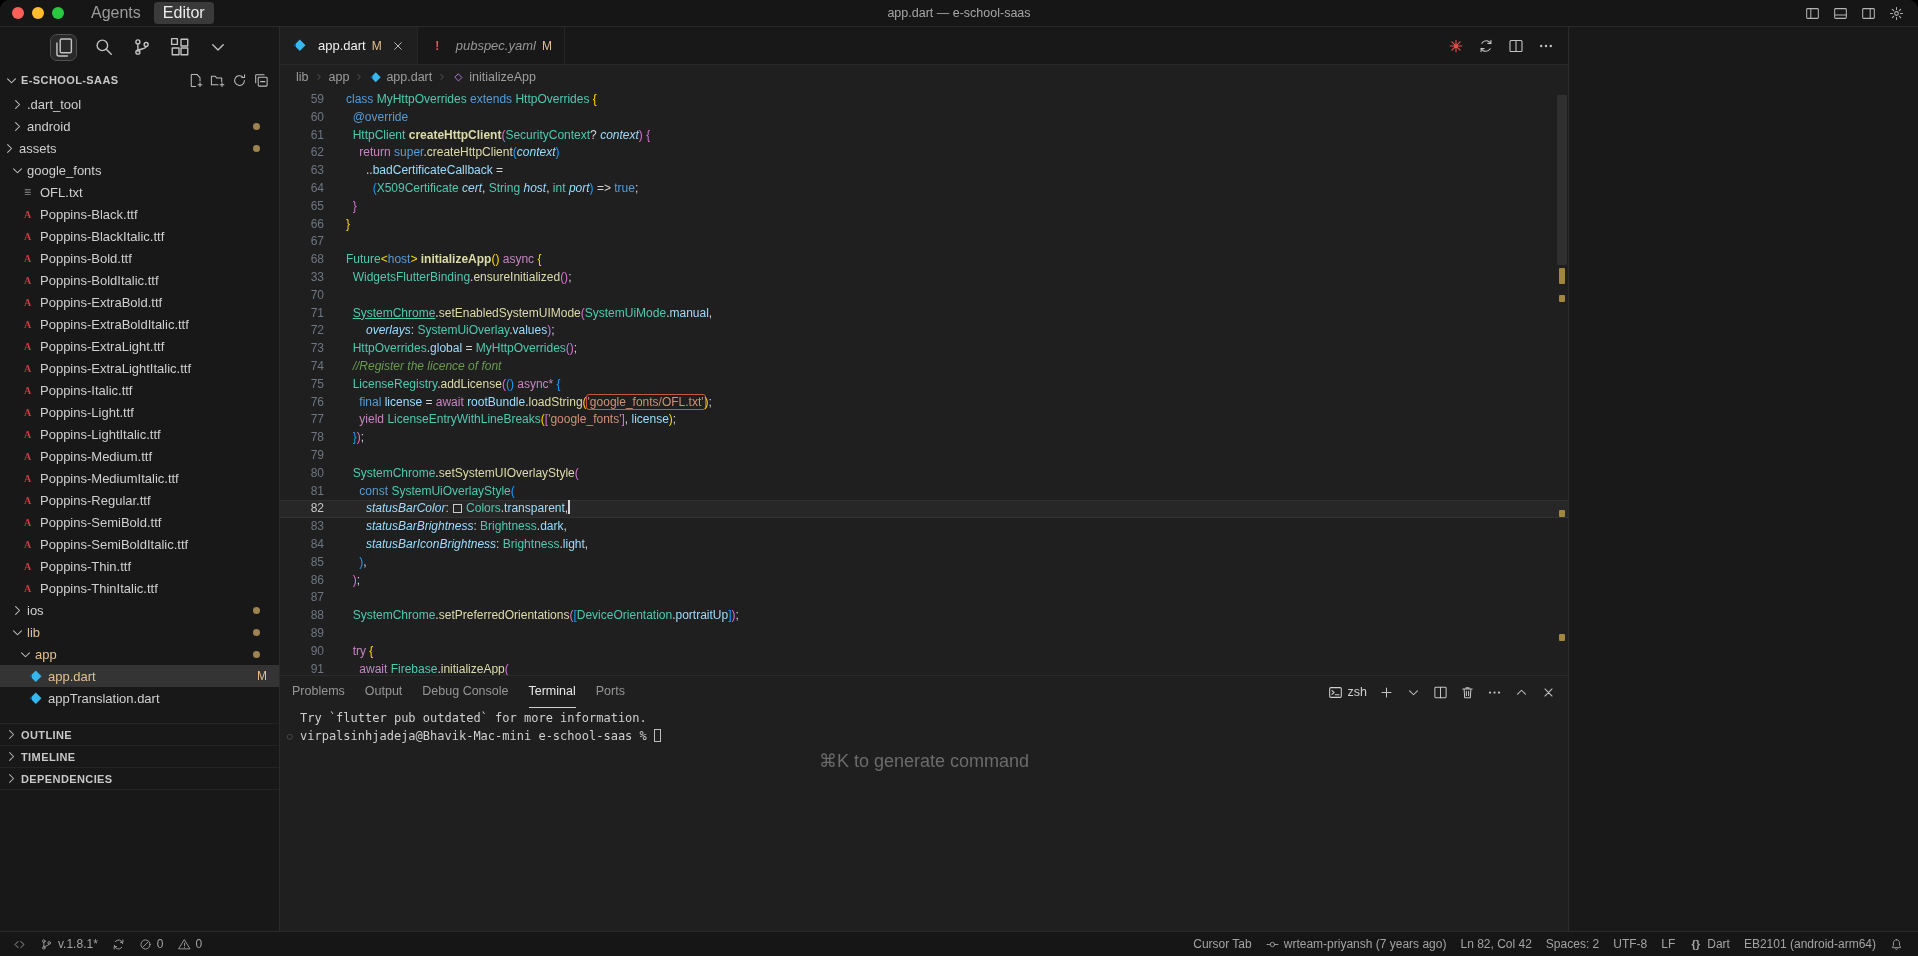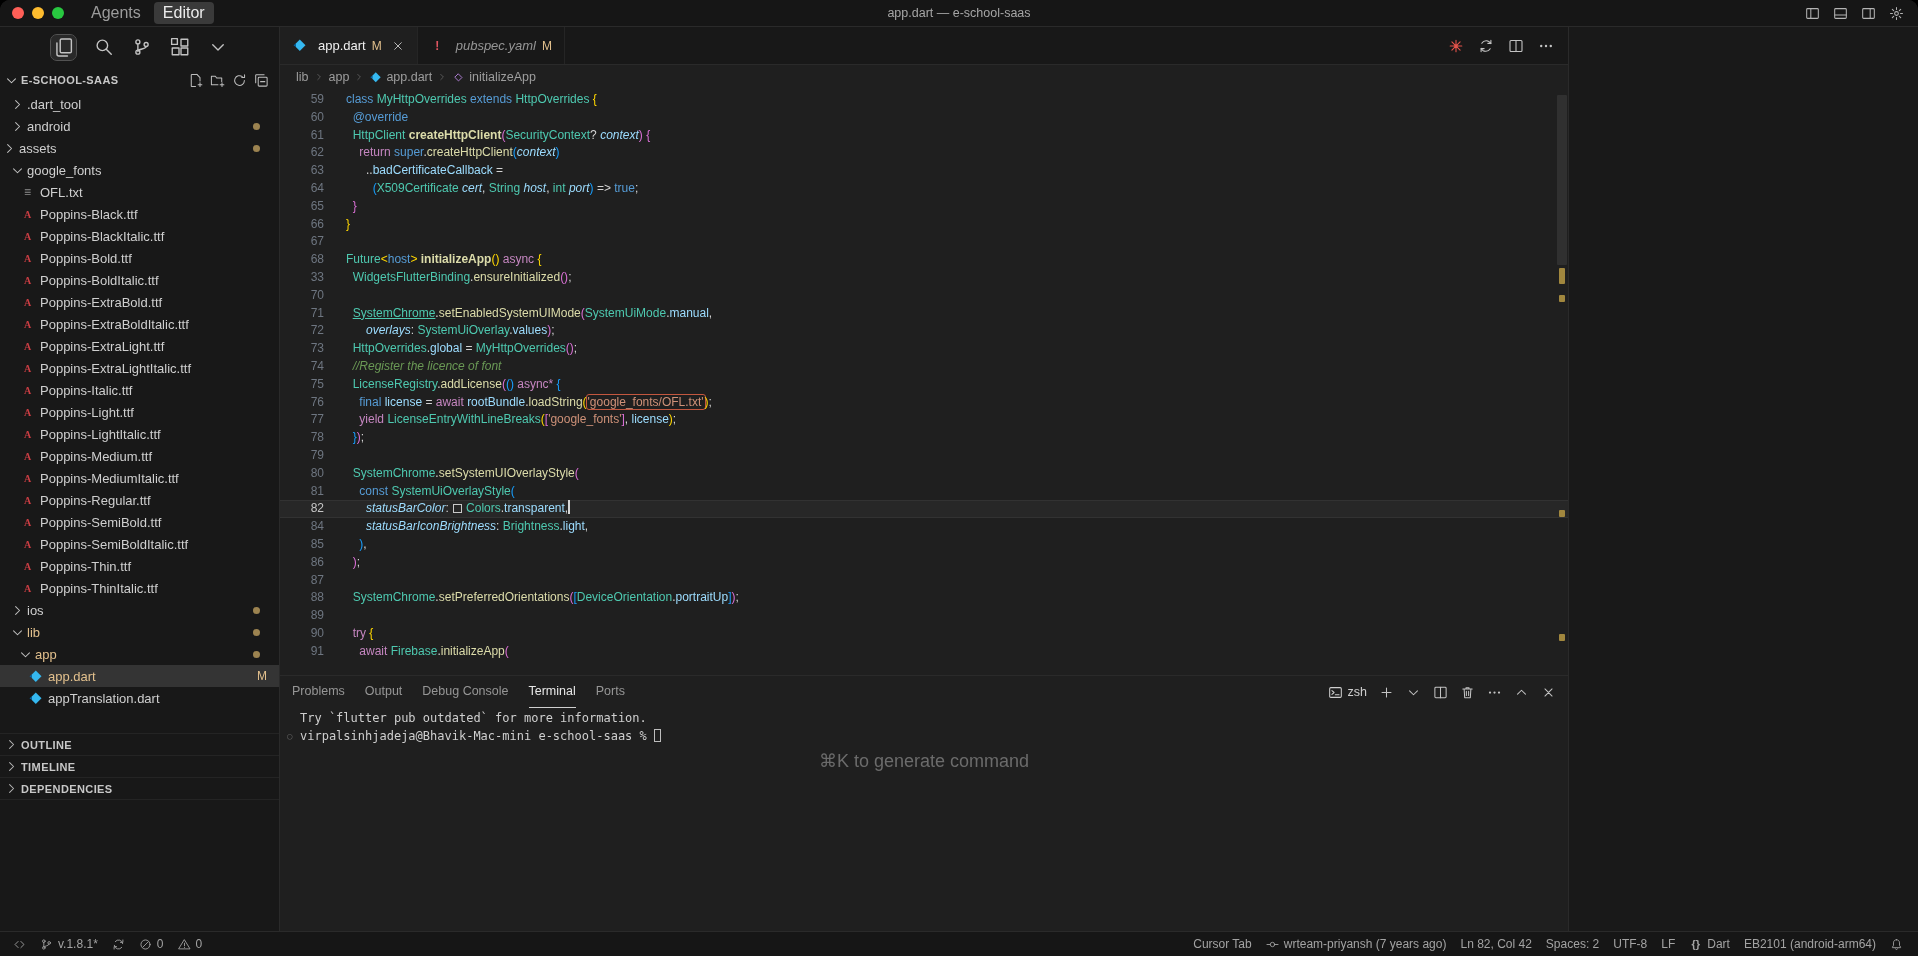--- a/index.html
+++ b/index.html
@@ -37,21 +37,21 @@
 .trow.mod .lbl{color:#e2c08d}
 .trow .chev{width:15px;height:15px;margin-right:2px;color:#c0c0c0}
 .findent{width:2px;display:inline-block}
 .fic{width:15px;text-align:center;margin-right:5px;display:inline-block;flex:0 0 15px}
 .fic-txt{color:#8f8f8f;font-size:12px}
 .fic-font{color:#cc3e44;font-weight:700;font-size:10px;font-family:"Liberation Serif",serif}
 .fic-yaml{color:#e05561;font-weight:700;font-size:12px}
 .fico{width:15px;height:15px;margin-right:5px}
 .dotb{position:absolute;right:19px;width:7px;height:7px;border-radius:50%;background:#9c8350}
 .badge-m{position:absolute;right:12px;color:#e2c08d;font-size:12px}
-.side-secs{margin-top:24px}
+.side-secs{margin-top:14px}
 .sec{height:22px;display:flex;align-items:center;padding-left:4px;border-top:1px solid #242424;color:#c8c8c8}
 .sec .chev{width:15px;height:15px;color:#b5b5b5}
 .sec .lbl{font-size:11px;font-weight:700;letter-spacing:.4px;margin-left:2px}
 .side-fill{flex:1;border-top:1px solid #242424}
 
 .editor-col{flex:1;display:flex;flex-direction:column;min-width:0}
 .tabbar{height:38px;flex:0 0 38px;background:#181818;display:flex;border-bottom:1px solid #2a2a2a}
 .tabs{display:flex}
 .tab{display:flex;align-items:center;gap:6px;padding:0 12px;border-right:1px solid #252525;color:#969696;background:#181818;font-size:13px}
 .tab.active{background:#1f1f1f;color:#efefef}
@@ -610,20 +610,24 @@
             </div>
             <div class="cl">
               <span class="ln">81</span>
               <span class="lt"><span class="tk-d">    </span><span class="tk-k">const</span><span class="tk-d"> </span><span class="tk-t">SystemUiOverlayStyle</span><span class="tk-b3">(</span></span>
             </div>
             <div class="cl cur">
               <span class="ln">82</span>
               <span class="lt"><span class="tk-d">      </span><span class="tk-vi">statusBarColor</span><span class="tk-w">:</span><span class="tk-d"> </span><span class="swatch"></span><span class="tk-t">Colors</span><span class="tk-w">.</span><span class="tk-v">transparent</span><span class="tk-w">,</span><span class="caret"></span></span>
             </div>
             <div class="cl">
+              <span class="ln">83</span>
+              <span class="lt"><span class="tk-d">      </span><span class="tk-vi">statusBarBrightness</span><span class="tk-w">:</span><span class="tk-d"> </span><span class="tk-t">Brightness</span><span class="tk-w">.</span><span class="tk-v">dark</span><span class="tk-w">,</span></span>
+            </div>
+            <div class="cl">
               <span class="ln">84</span>
               <span class="lt"><span class="tk-d">      </span><span class="tk-vi">statusBarIconBrightness</span><span class="tk-w">:</span><span class="tk-d"> </span><span class="tk-t">Brightness</span><span class="tk-w">.</span><span class="tk-v">light</span><span class="tk-w">,</span></span>
             </div>
             <div class="cl">
               <span class="ln">85</span>
               <span class="lt"><span class="tk-d">    </span><span class="tk-b3">)</span><span class="tk-w">,</span></span>
             </div>
             <div class="cl">
               <span class="ln">86</span>
               <span class="lt"><span class="tk-d">  </span><span class="tk-b2">)</span><span class="tk-w">;</span></span>

